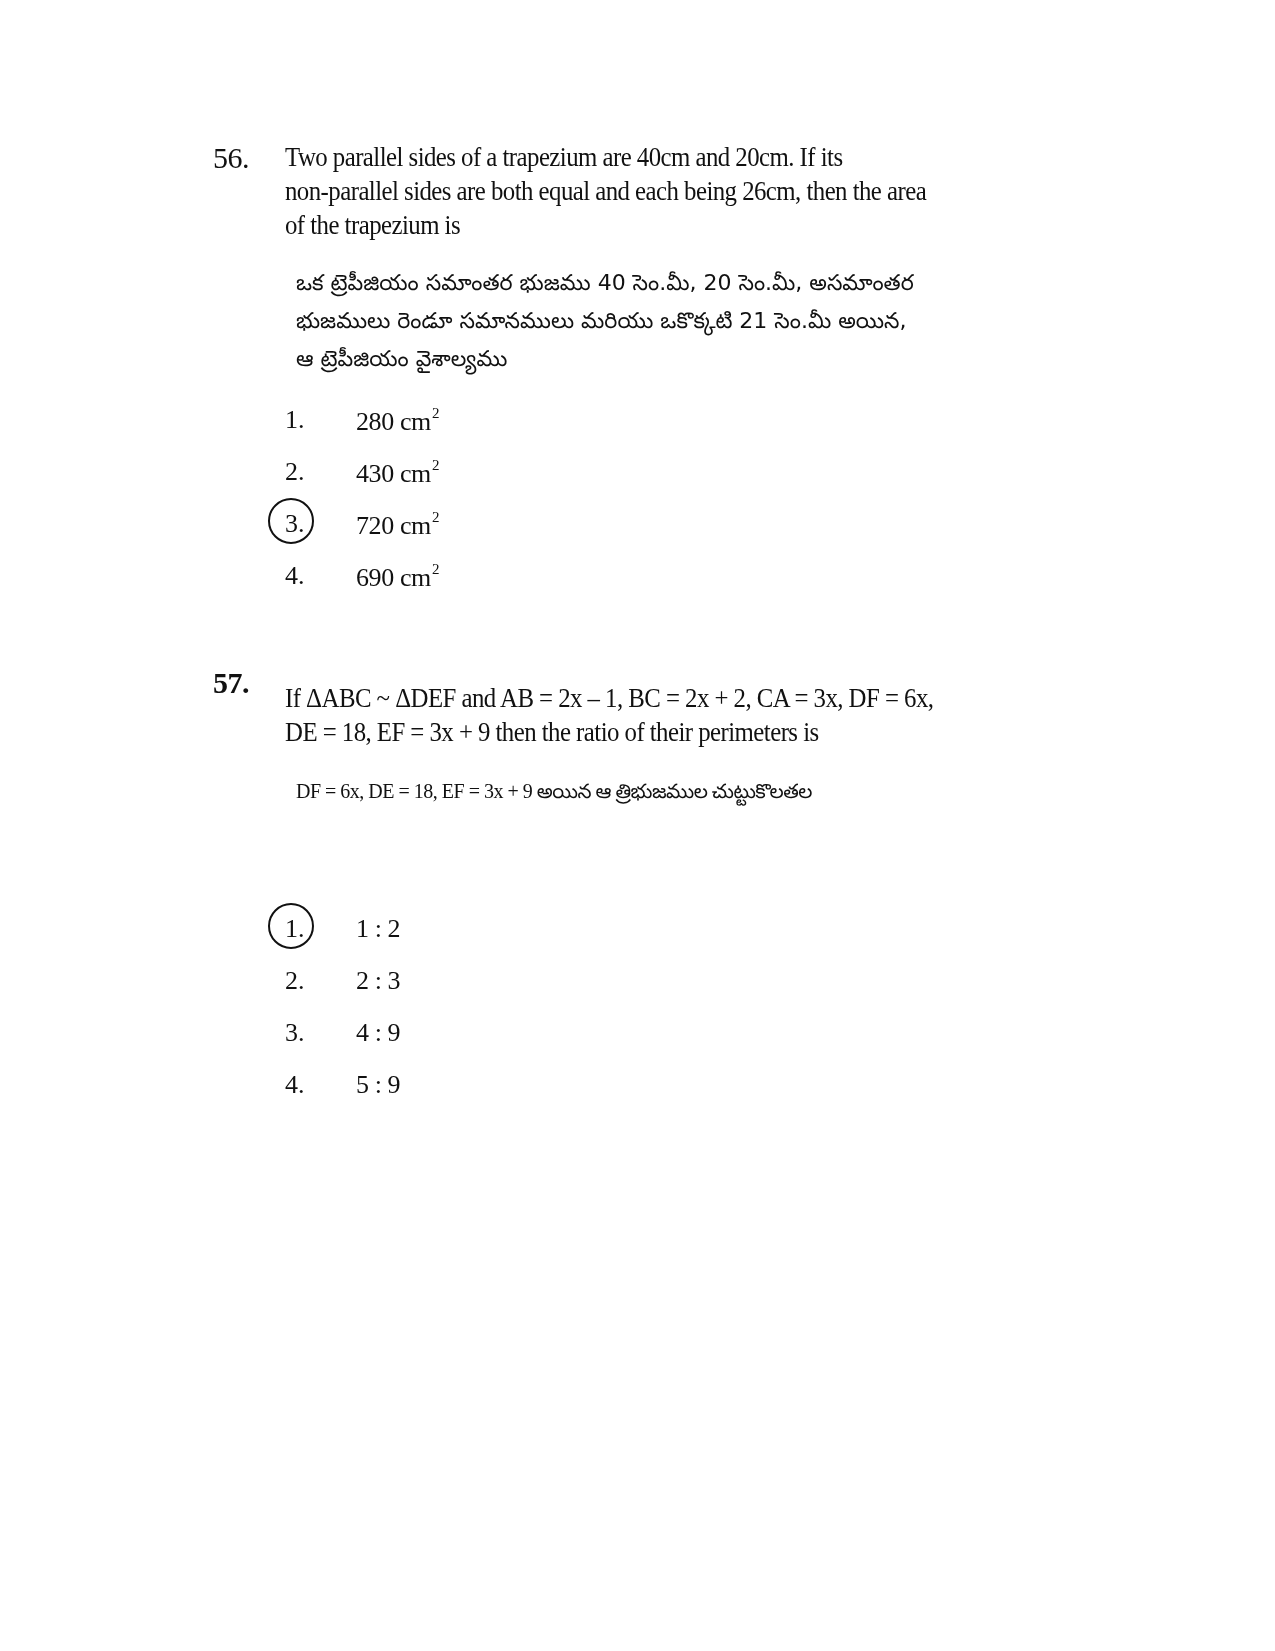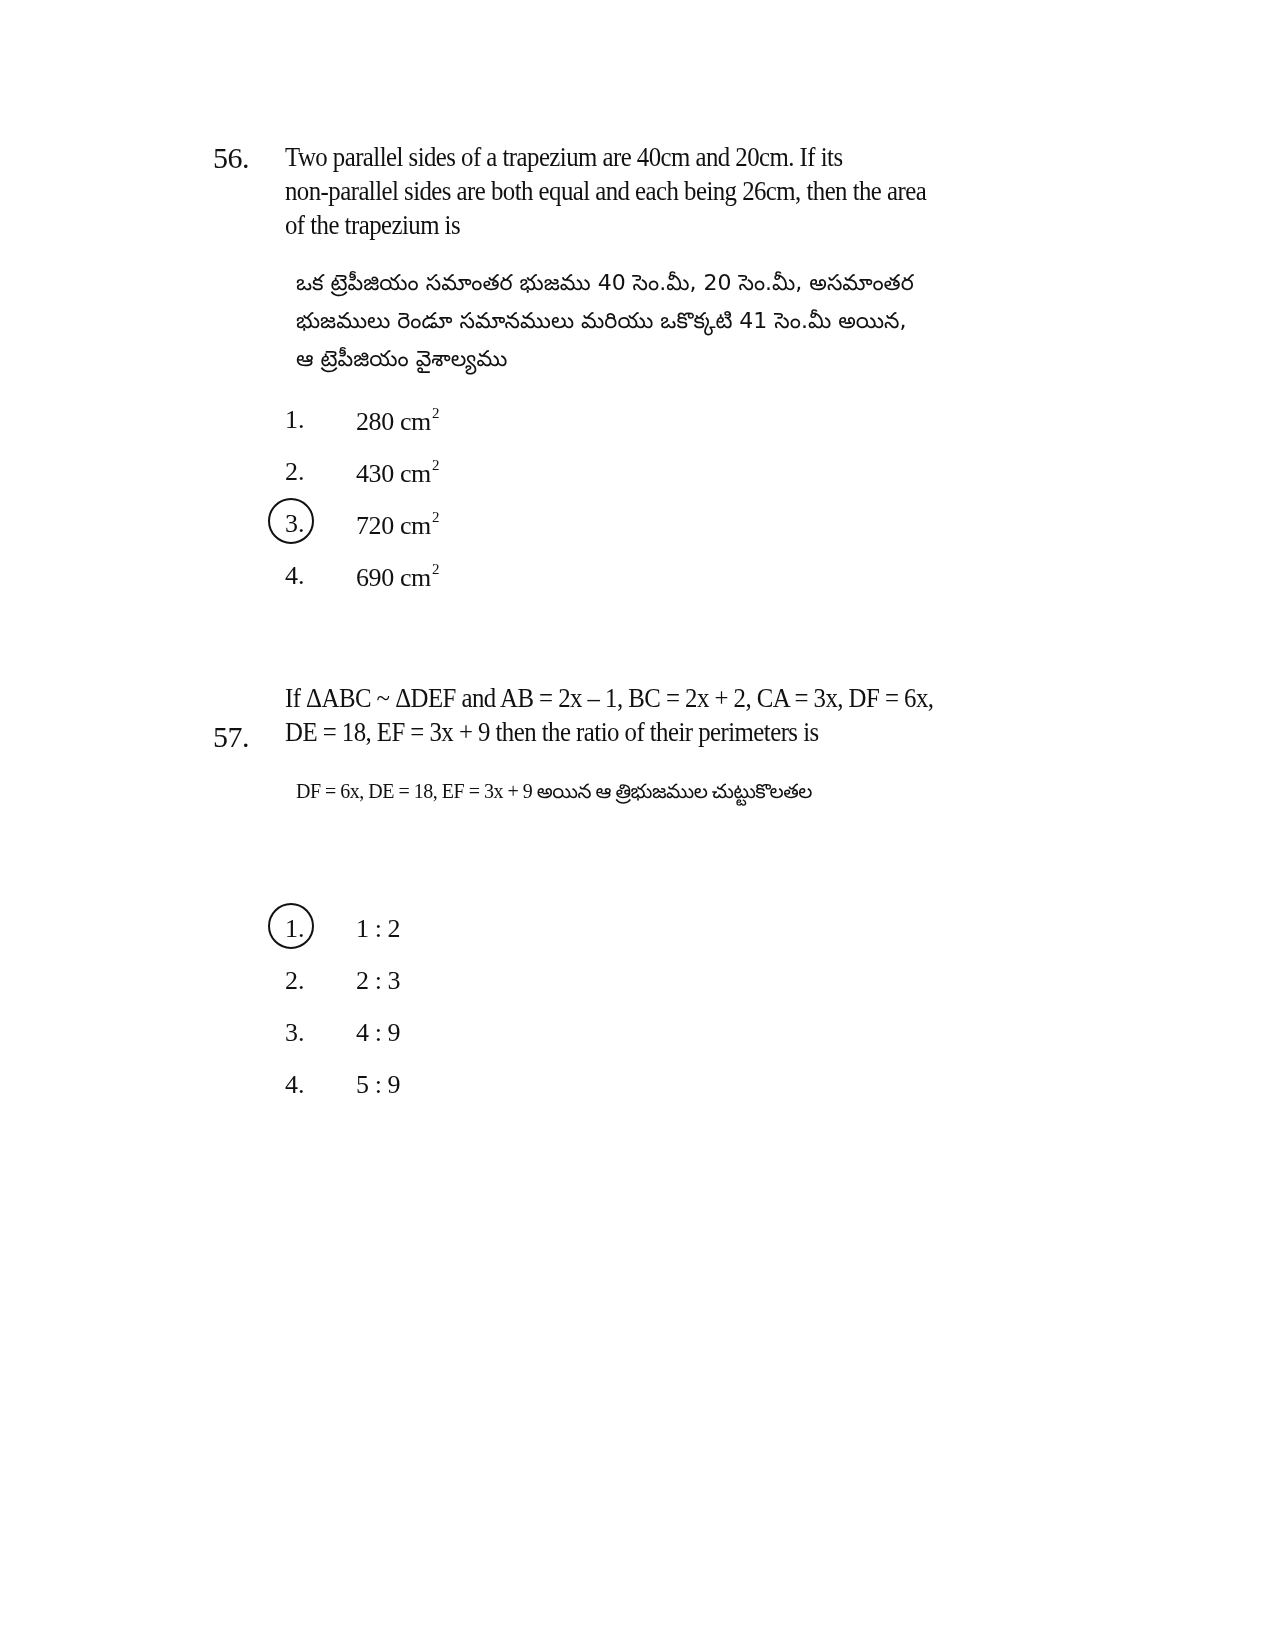--- a/index.html
+++ b/index.html
@@ -20,21 +20,21 @@
 
 <div class="q">
   <div class="qnum" style="top:141px;">56.</div>
   <div class="qtext" style="top:140px;">
     <span class="tel-line">Two parallel sides of a trapezium are 40cm and 20cm. If its</span>
     <span class="tel-line">non-parallel sides are both equal and each being 26cm, then the area</span>
     <span class="tel-line">of the trapezium is</span>
   </div>
   <div class="qtel" style="top:264px;">
     <span class="tel-line">ఒక ట్రెపీజియం సమాంతర భుజము 40 సెం.మీ, 20 సెం.మీ, అసమాంతర</span>
-    <span class="tel-line">భుజములు రెండూ సమానములు మరియు ఒకొక్కటి 41 సెం.మీ అయిన,</span>
+    <span class="tel-line">భుజములు రెండూ సమానములు మరియు ఒకొక్కటి 21 సెం.మీ అయిన,</span>
     <span class="tel-line">ఆ ట్రెపీజియం వైశాల్యము</span>
   </div>
 
   <div class="opt" style="top:405px;">
     <span class="num">1.</span>
     <span class="val"><span>280 cm</span><sup>2</sup></span>
   </div>
   <div class="opt" style="top:457px;">
     <span class="num">2.</span>
     <span class="val"><span>430 cm</span><sup>2</sup></span>
@@ -44,21 +44,21 @@
     <span class="num">3.</span>
     <span class="val"><span>720 cm</span><sup>2</sup></span>
   </div>
   <div class="opt" style="top:561px;">
     <span class="num">4.</span>
     <span class="val"><span>690 cm</span><sup>2</sup></span>
   </div>
 </div>
 
 <div class="q">
-  <div class="qnum" style="top:720px;">57.</div>
+  <div class="qnum" style="top:666px;font-weight:bold;">57.</div>
   <div class="qtext" style="top:681px;">
     <span class="tel-line">If ΔABC ~ ΔDEF and AB = 2x – 1, BC = 2x + 2, CA = 3x, DF = 6x,</span>
     <span class="tel-line">DE = 18, EF = 3x + 9 then the ratio of their perimeters is</span>
   </div>
   <div class="qtel" style="top:772px;">
     <span class="tel-line" style="font-family:'Liberation Serif',serif;font-size:20px;letter-spacing:-0.5px;">DF = 6x, DE = 18, EF = 3x + 9 అయిన ఆ త్రిభుజముల చుట్టుకొలతల</span>
   </div>
 
   <div class="opt" style="top:914px;">
     <span class="circle"></span>

